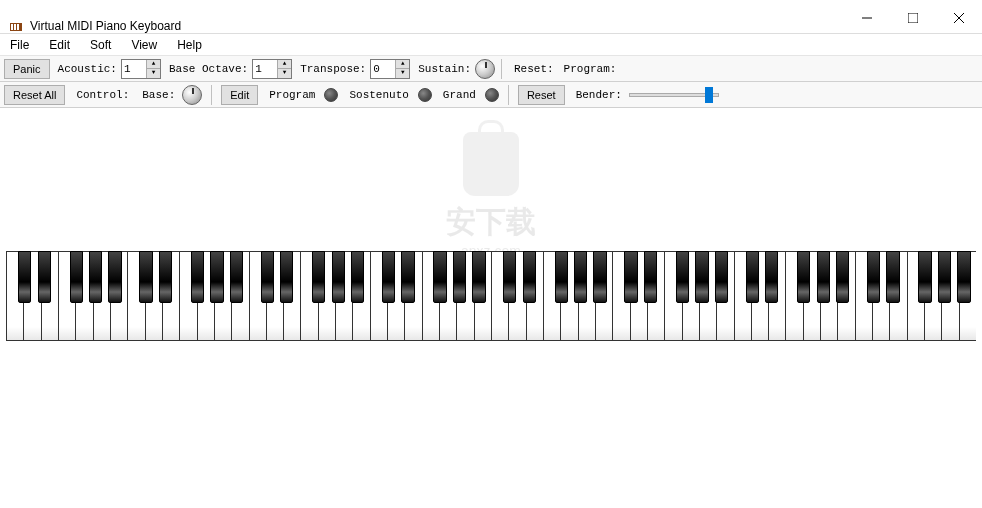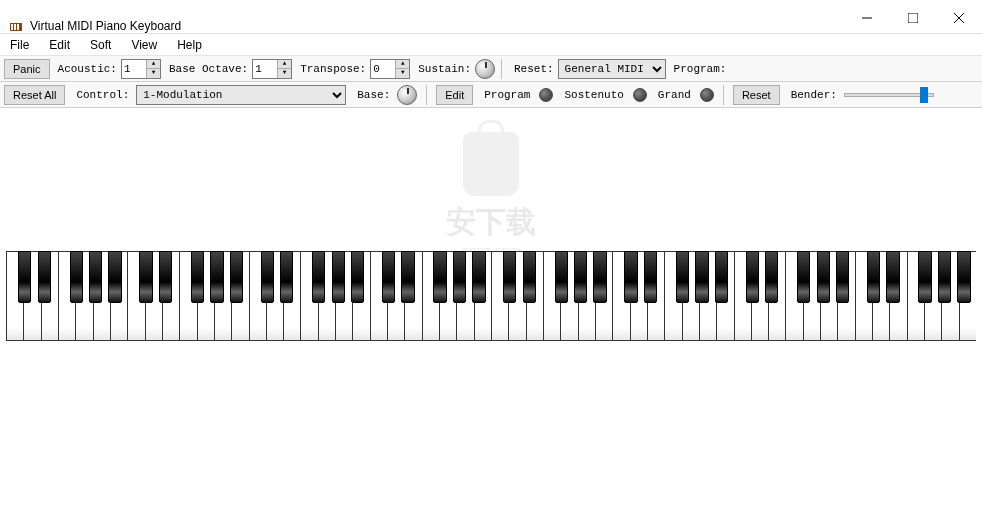--- a/index.html
+++ b/index.html
@@ -103,28 +103,26 @@
     <input value="0" style="">
     <div class="spin-btns">
         <div class="spin-up">▲</div>
         <div class="spin-down">▼</div>
       </div>
   </div>
   <span class="lbl">Sustain:</span>
   <div class="knob"></div>
   <div class="sep"></div>
   <span class="lbl">Reset:</span>
-  <select style="width:108px;"><option>General MIDI</option></select>
   <span class="lbl">Program:</span>
 </div>
 
 <div class="toolbar2">
   <button class="btn">Reset All</button>
   <span class="lbl">Control:</span>
-  <select style="width:210px;"><option>1-Modulation</option></select>
   <span class="lbl">Base:</span>
   <div class="knob"></div>
   <div class="sep"></div>
   <button class="btn">Edit</button>
   <span class="lbl">Program</span>
   <div class="led"></div>
   <span class="lbl">Sostenuto</span>
   <div class="led"></div>
   <span class="lbl">Grand</span>
   <div class="led"></div>

